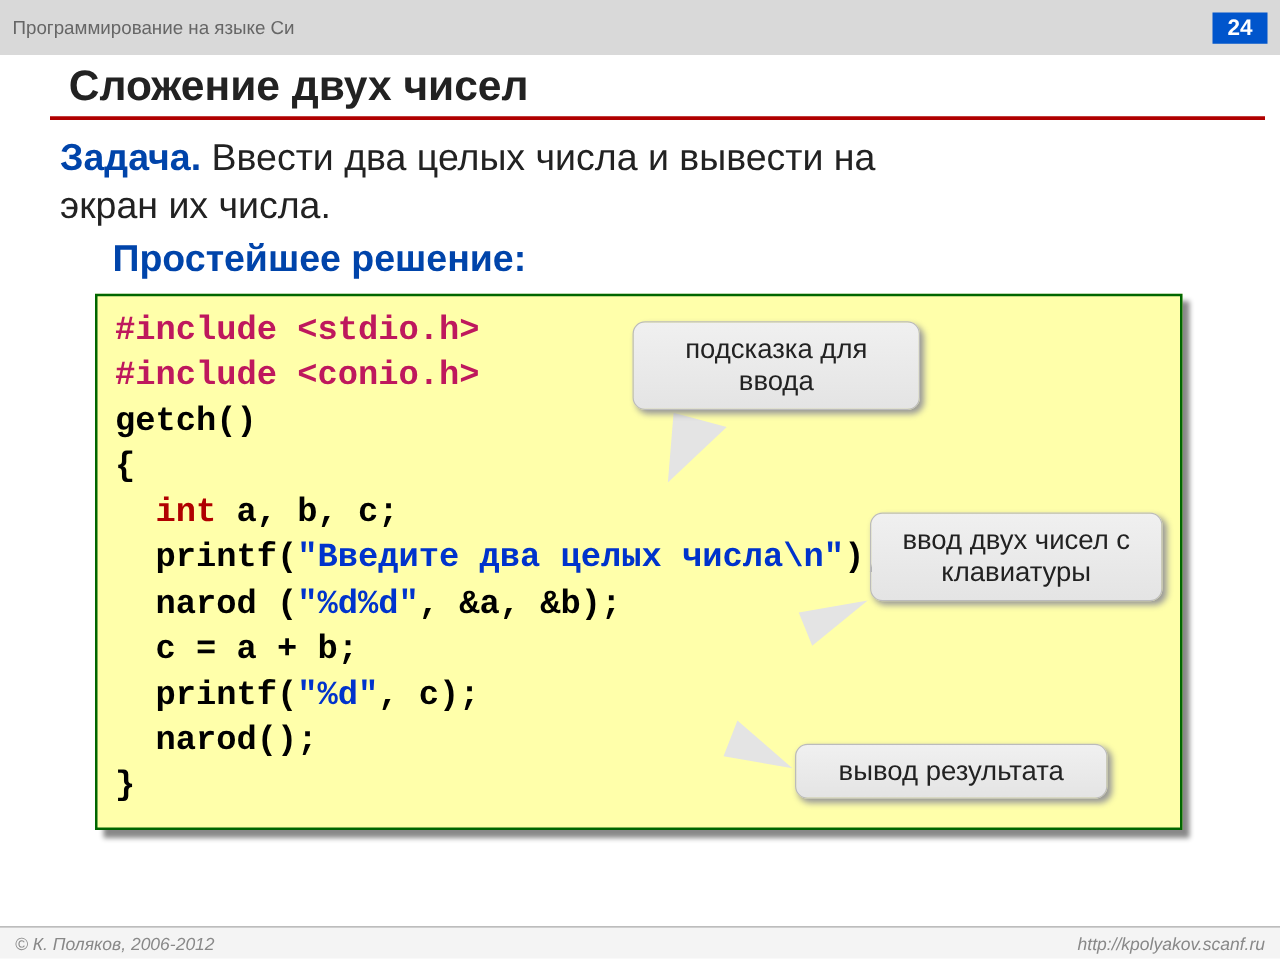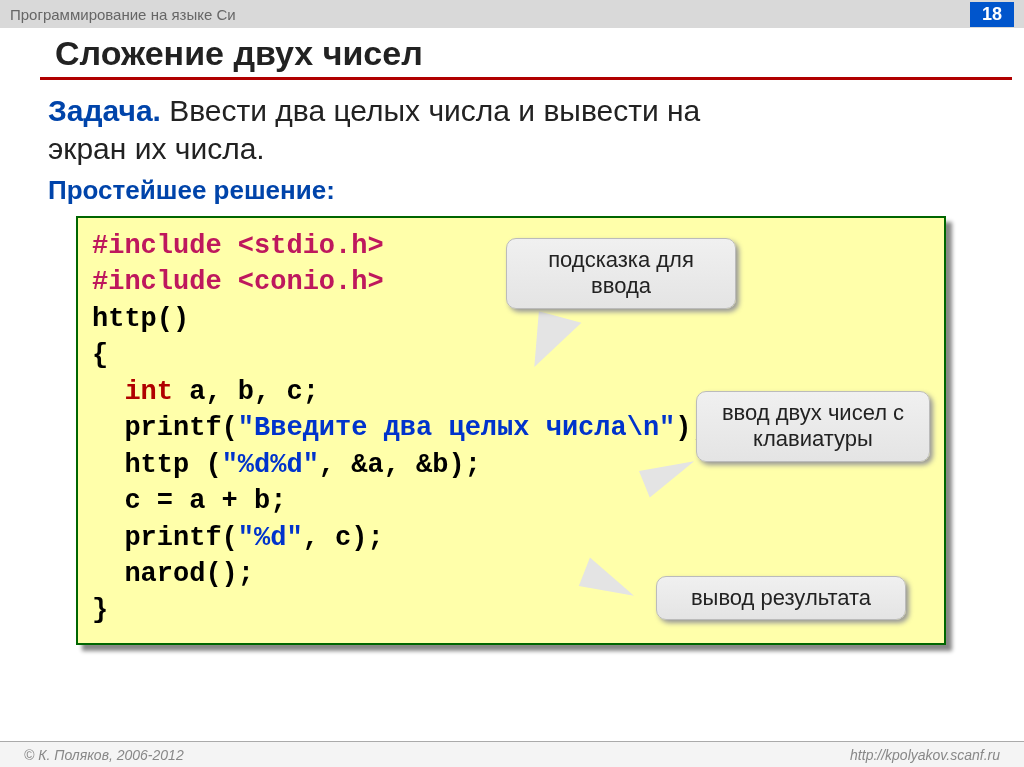--- a/index.html
+++ b/index.html
@@ -6,21 +6,21 @@
   body {
     width: 1024px;
     height: 767px;
     font-family: Arial, sans-serif;
     background: #fff;
     position: relative;
     overflow: hidden;
   }
   .header-bar {
     background: #d9d9d9;
-    height: 28px;
+    height: 44px;
     display: flex;
     justify-content: space-between;
     align-items: center;
     padding: 0 10px;
     font-size: 15px;
     color: #666;
   }
   .page-number {
     background: #0055cc;
     color: #fff;
@@ -47,22 +47,23 @@
     color: #222;
     line-height: 1.25;
   }
   .task-label {
     color: #0044aa;
     font-weight: bold;
   }
   .solution-label {
     color: #0044aa;
     font-weight: bold;
-    font-size: 26px;
+    font-size: 30px;
     margin-top: 8px;
+    margin-left: 42px;
   }
   .code-container {
     position: relative;
     margin: 10px 0 0 28px;
     width: 870px;
   }
   .code-box {
     background: #ffffaa;
     border: 2px solid #006600;
     box-shadow: 6px 6px 4px #888;
@@ -84,21 +85,21 @@
     border-radius: 10px;
     box-shadow: 3px 3px 5px #999;
     padding: 8px 18px;
     font-size: 22px;
     color: #222;
     text-align: center;
     line-height: 1.2;
   }
   .callout1 { top: 22px; left: 430px; width: 230px; }
   .callout2 { top: 175px; left: 620px; width: 234px; }
-  .callout3 { top: 360px; left: 580px; width: 250px; }
+  .callout3 { top: 360px; left: 560px; width: 250px; }
   .tail {
     position: absolute;
     width: 0; height: 0;
   }
   
   .tail1 {
     top: 100px; left: 455px;
     border-left: 10px solid transparent;
     border-right: 34px solid transparent;
     border-top: 55px solid #e4e4e4;
@@ -119,53 +120,53 @@
     transform: rotate(10deg);
   }
   .footer {
     position: absolute;
     bottom: 0; left: 0; right: 0;
     height: 26px;
     border-top: 1px solid #aaa;
     display: flex;
     justify-content: space-between;
     align-items: center;
-    padding: 0 24px;
+    padding: 0 12px;
     font-size: 14px;
     color: #888;
     font-style: italic;
     background: #f4f4f4;
   }
 </style>
 </head>
 <body>
 
 <div class="header-bar">
   <span>Программирование на языке Си</span>
-  <span class="page-number">18</span>
+  <span class="page-number">24</span>
 </div>
 
 <h1 class="title">Сложение двух чисел</h1>
 <div class="title-underline"></div>
 
 <div class="content">
   <p class="task-text">
     <span class="task-label">Задача.</span><span> Ввести два целых числа и вывести на</span><br>
     <span>экран их числа.</span>
   </p>
   <p class="solution-label">Простейшее решение:</p>
 
   <div class="code-container">
     <pre class="code-box"><span class="kw-include">#include &lt;stdio.h&gt;</span>
 <span class="kw-include">#include &lt;conio.h&gt;</span>
-<span>http()</span>
+<span>getch()</span>
 <span>{</span>
 <span class="kw-int">  int</span><span> a, b, c;</span>
 <span>  printf(</span><span class="kw-string">"Введите два целых числа\n"</span><span>);</span>
-<span>  http (</span><span class="kw-string">"%d%d"</span><span>, &amp;a, &amp;b);</span>
+<span>  narod (</span><span class="kw-string">"%d%d"</span><span>, &amp;a, &amp;b);</span>
 <span>  c = a + b;</span>
 <span>  printf(</span><span class="kw-string">"%d"</span><span>, c);</span>
 <span>  narod();</span>
 <span>}</span></pre>
 
     <div class="tail tail1"></div>
     <div class="callout callout1">подсказка для ввода</div>
 
     <div class="tail tail2"></div>
     <div class="callout callout2">ввод двух чисел с клавиатуры</div>

